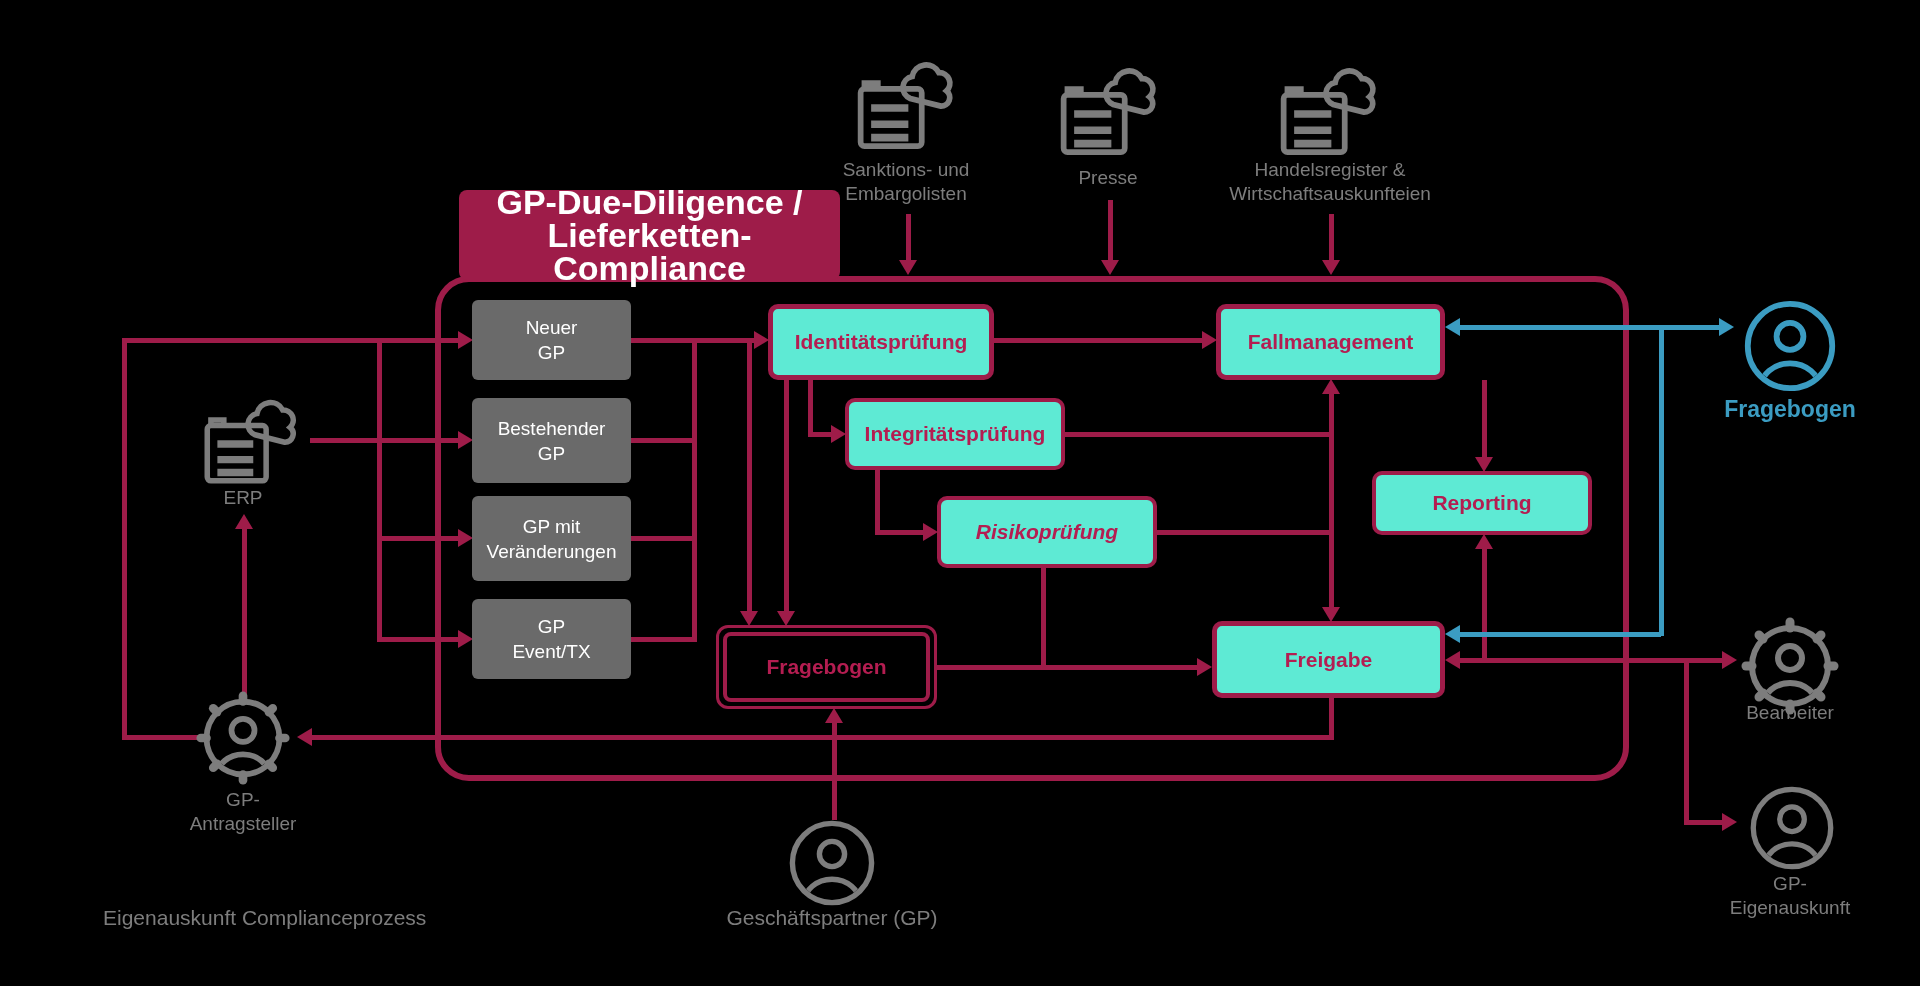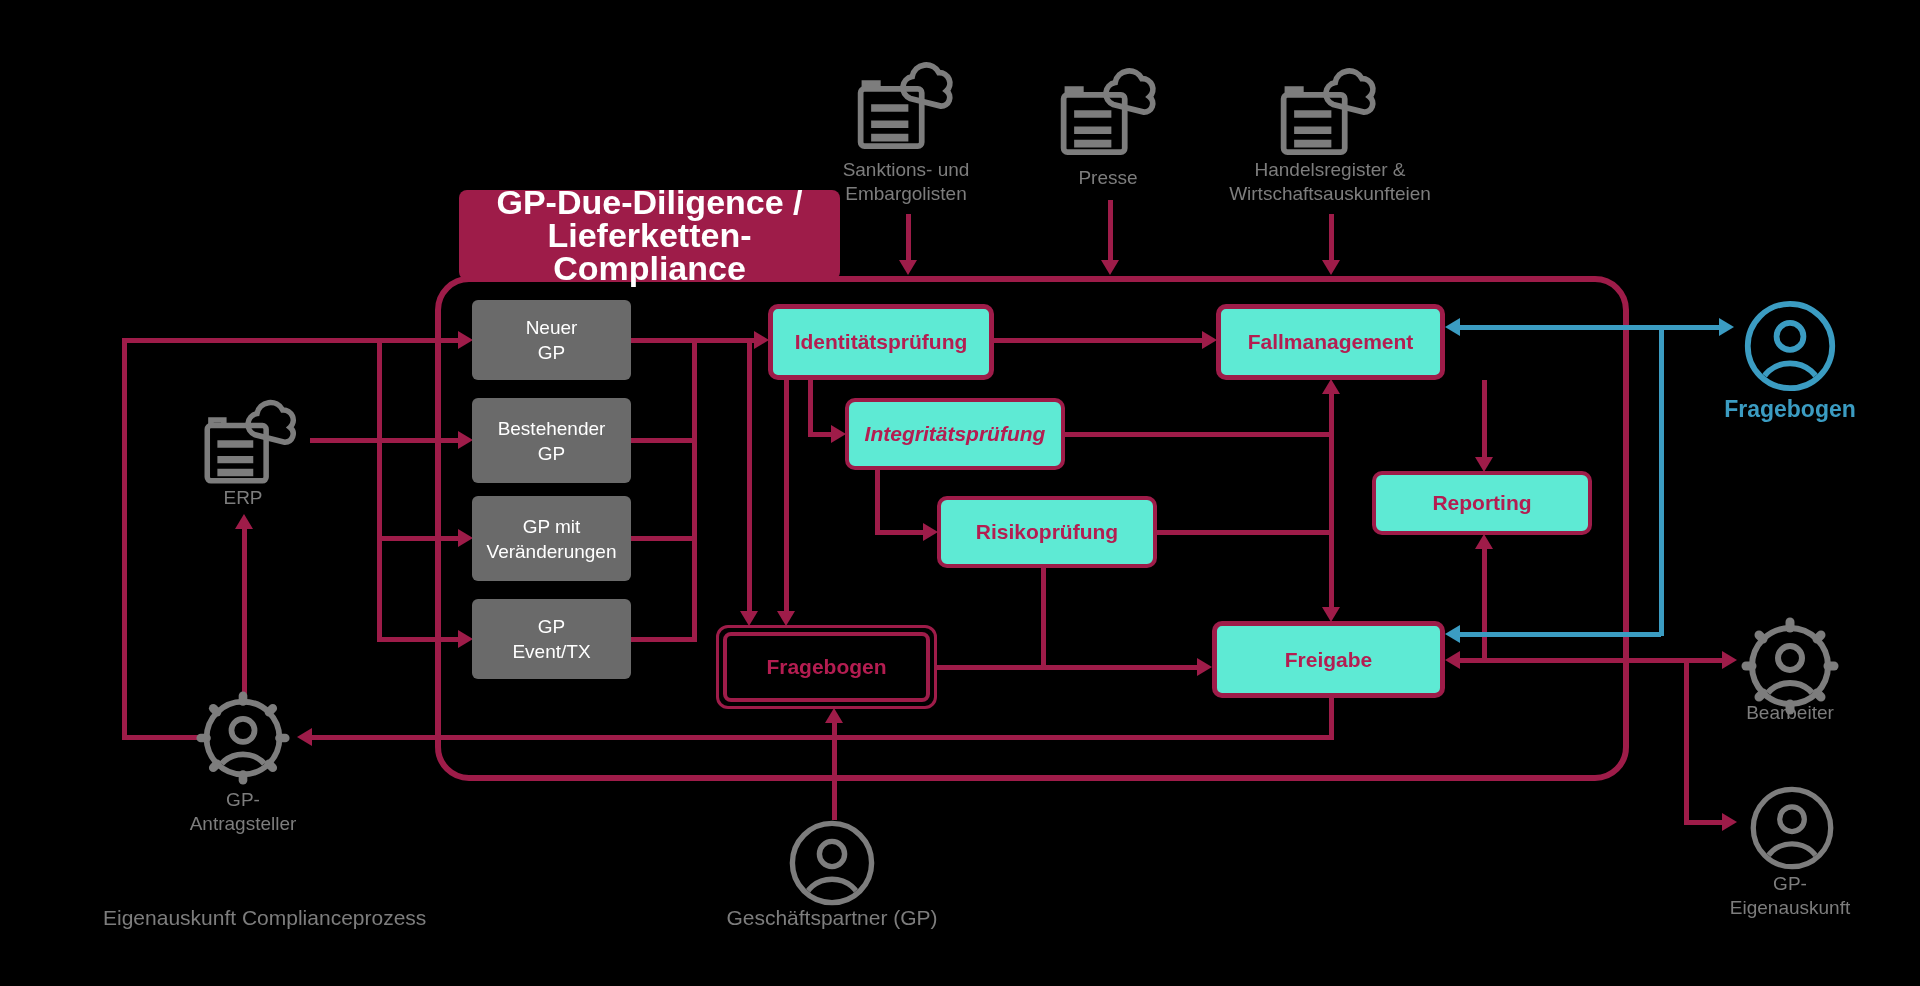--- a/index.html
+++ b/index.html
@@ -208,24 +208,24 @@
     <span>GP</span>
     <span>Event/TX</span>
   </div>
 
   <div class="pbox" style="left:768px;top:304px;width:226px;height:76px;">
     <span>Identitätsprüfung</span>
   </div>
   <div class="pbox" style="left:1216px;top:304px;width:229px;height:76px;">
     <span>Fallmanagement</span>
   </div>
-  <div class="pbox thin" style="left:845px;top:398px;width:220px;height:72px;font-style:italic;">
+  <div class="pbox thin" style="left:845px;top:398px;width:220px;height:72px;">
     <span>Integritätsprüfung</span>
   </div>
-  <div class="pbox thin" style="left:937px;top:496px;width:220px;height:72px;">
+  <div class="pbox thin" style="left:937px;top:496px;width:220px;height:72px;font-style:italic;">
     <span>Risikoprüfung</span>
   </div>
   <div class="pbox-double" style="left:716px;top:625px;width:221px;height:84px;">
     <div class="inner">
       <span>Fragebogen</span>
     </div>
   </div>
   <div class="pbox" style="left:1212px;top:621px;width:233px;height:77px;">
     <span>Freigabe</span>
   </div>

